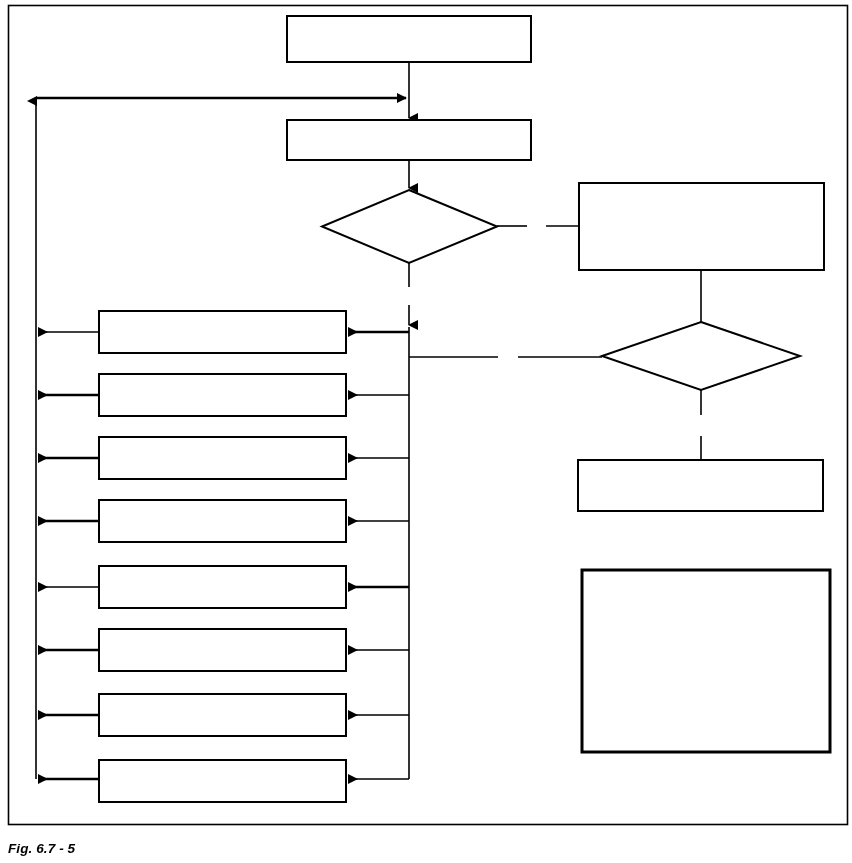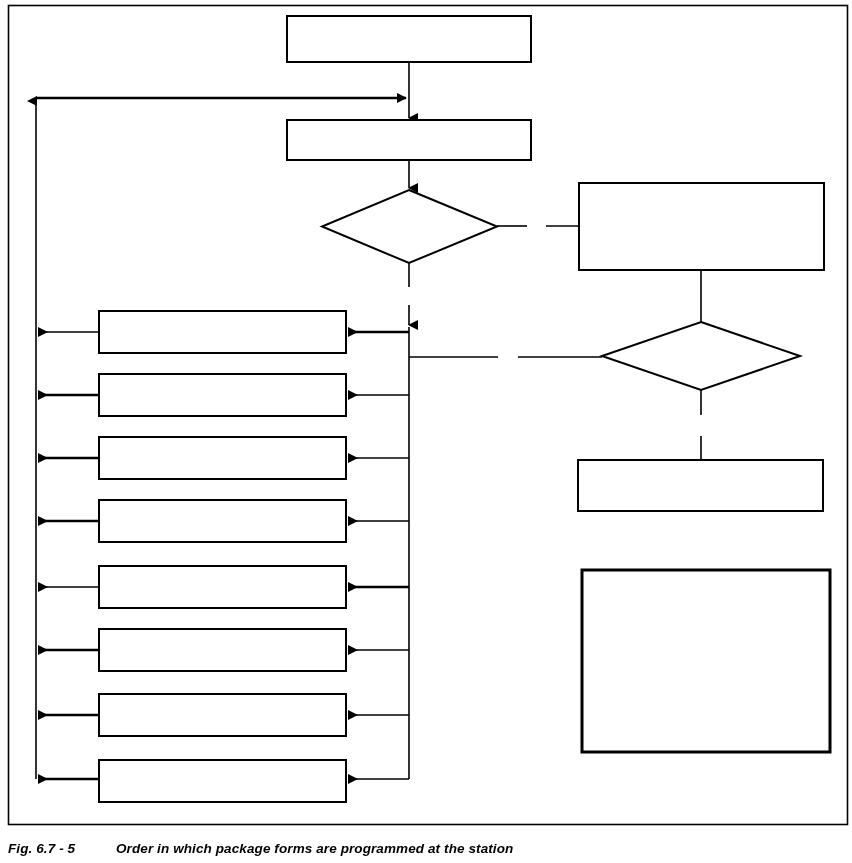--- a/index.html
+++ b/index.html
@@ -172,16 +172,15 @@
     <rect x="99" y="694" width="247" height="42" fill="#ffffff" stroke="#000000" stroke-width="2"></rect>
     <text class="node-label" x="222" y="719" text-anchor="middle"></text>
 
     <rect x="99" y="760" width="247" height="42" fill="#ffffff" stroke="#000000" stroke-width="2"></rect>
     <text class="node-label" x="222" y="785" text-anchor="middle"></text>
 
   </svg>
 
   <div class="caption-row">
     <span class="caption-label">Fig. 6.7 - 5</span>
-    <span class="caption-text">Order in which package forms are programmed at the station</span>
   </div>
 
 </div>
 
 </body></html>

